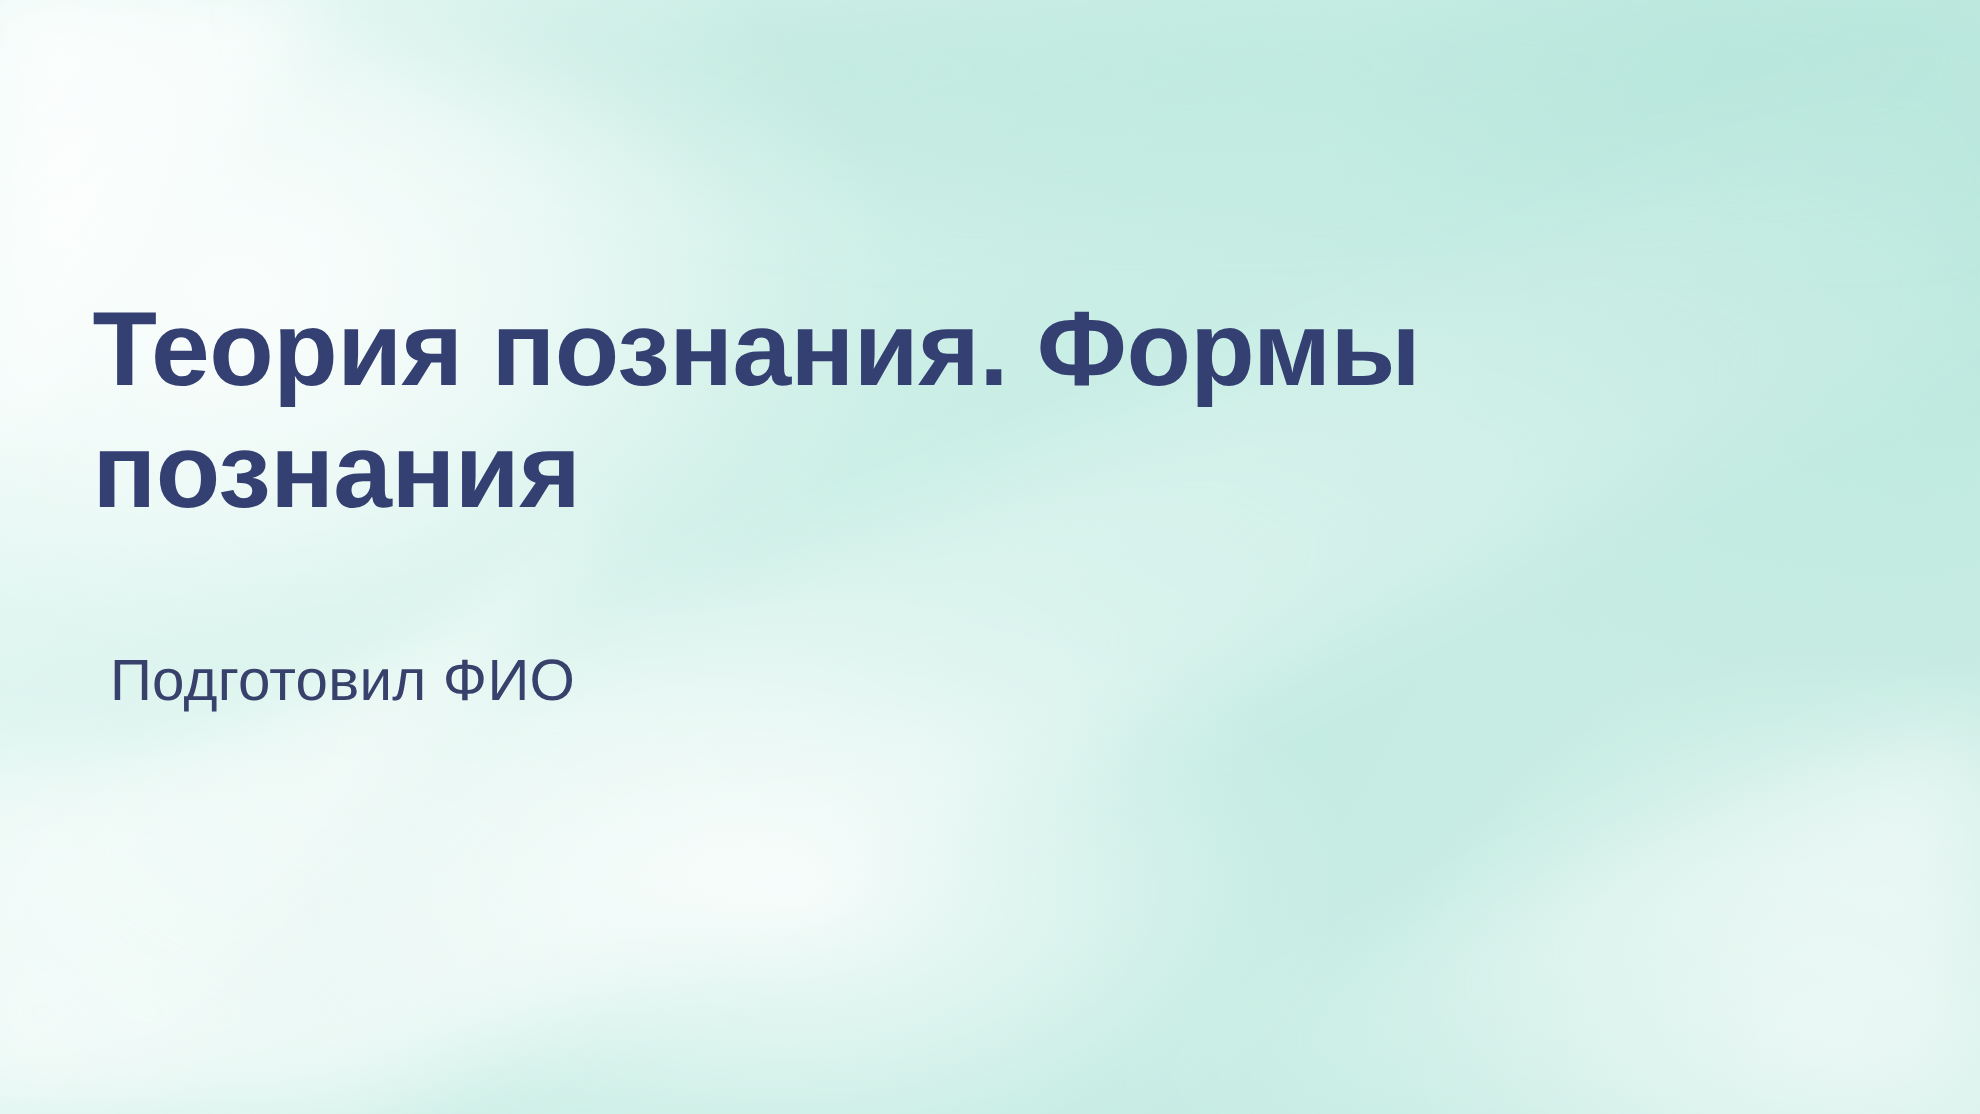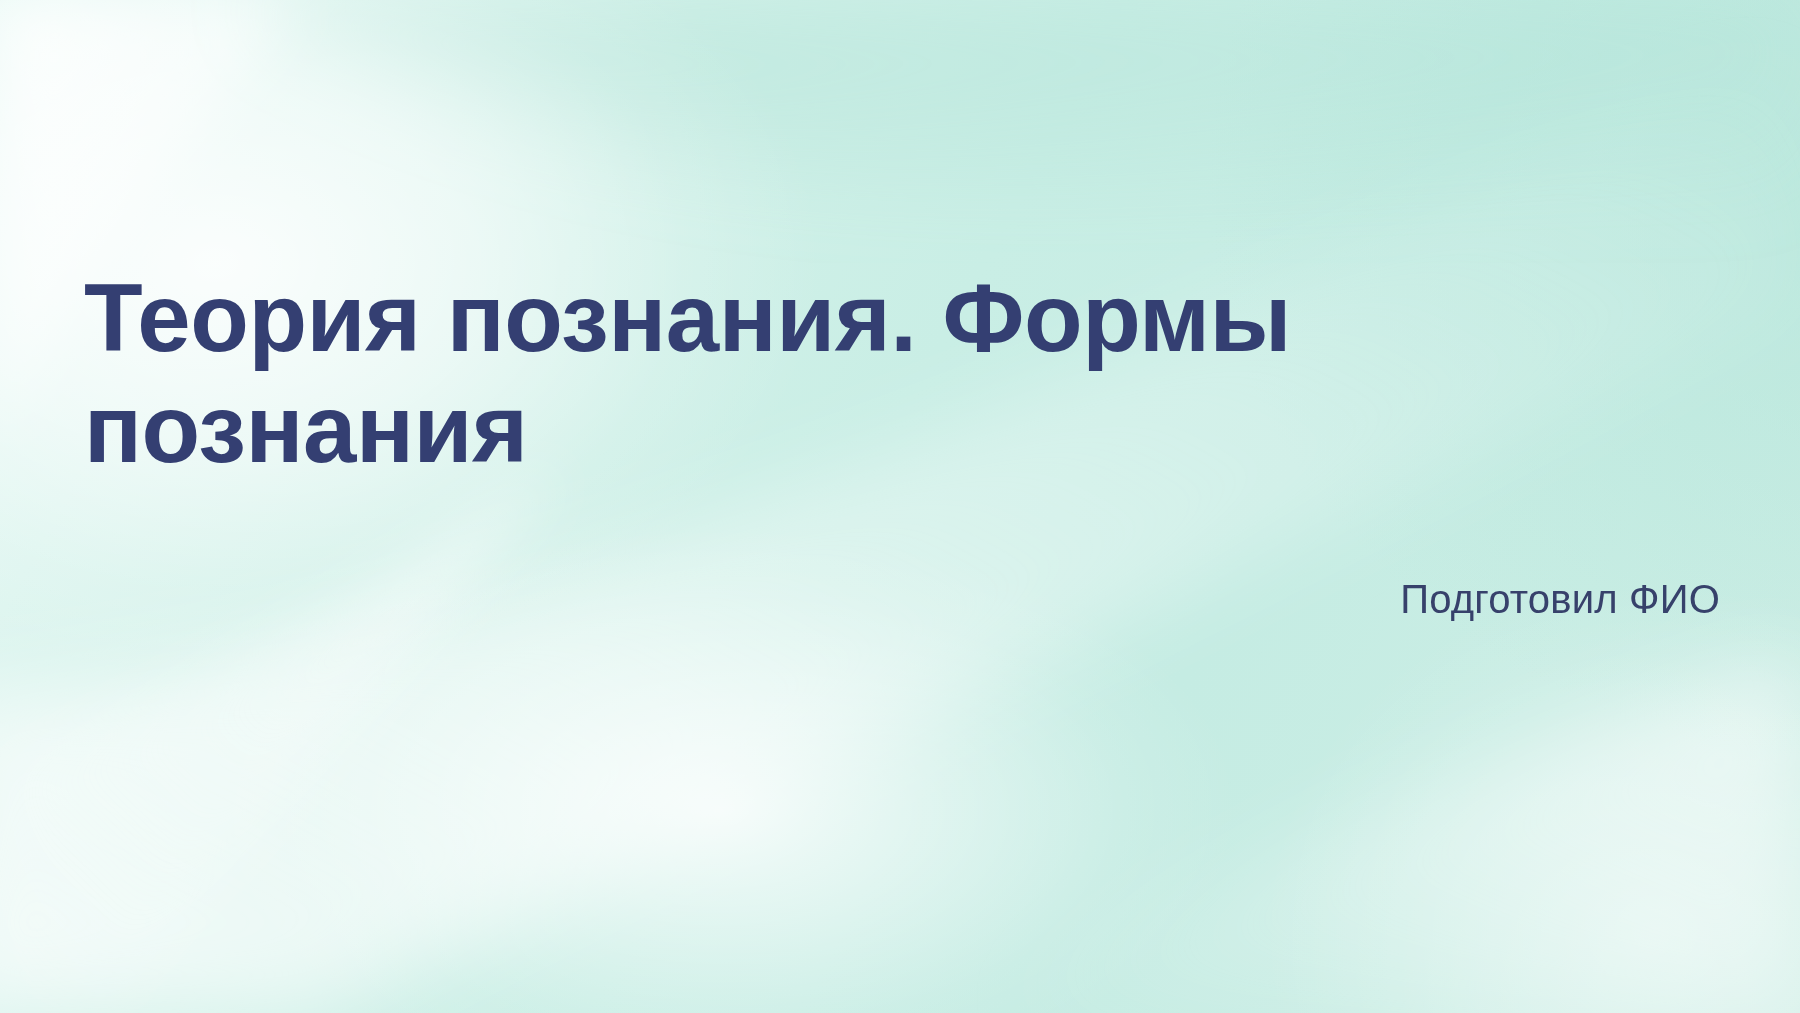--- a/index.html
+++ b/index.html
@@ -88,28 +88,27 @@
     margin: 0;
     font-size: 96px;
     line-height: 1.16;
     font-weight: 700;
     letter-spacing: -0.5px;
     color: #343f72;
     max-width: 1620px;
   }
 
   .slide-subtitle {
-    margin: 4px;
+    margin: 16px;
     padding-top: 86px;
-    font-size: 40px;
+    font-size: 53px;
     line-height: 1.2;
     font-weight: 400;
     letter-spacing: 0.2px;
     color: #37416b;
-    text-align: right;
   }
 </style>
 </head>
 <body>
 
 <div class="slide">
 
   <div class="bg-layer bg-base"></div>
   <div class="bg-layer bg-tint-r"></div>
 

